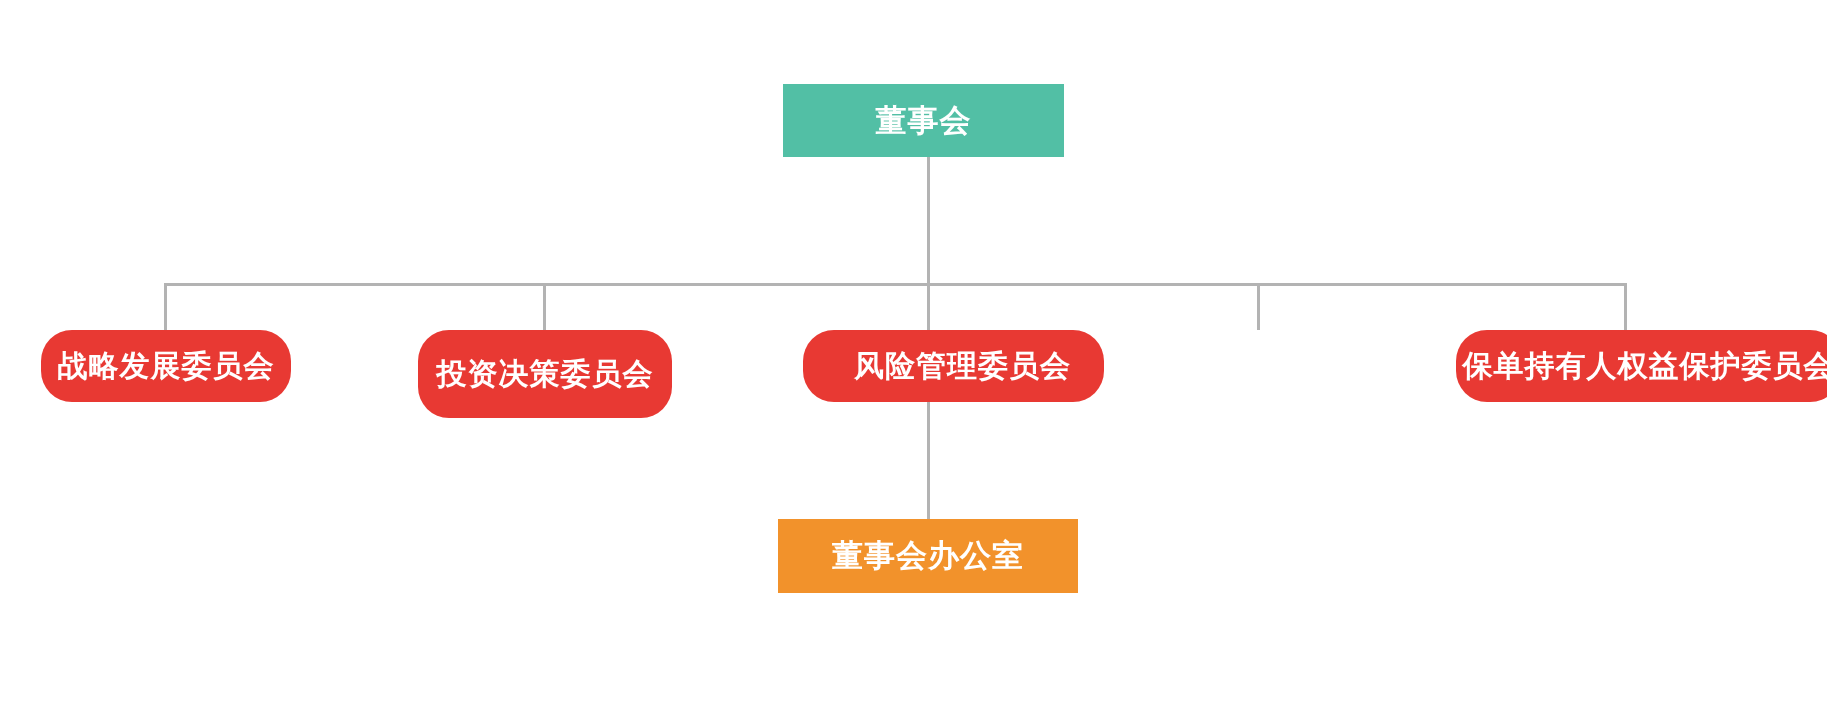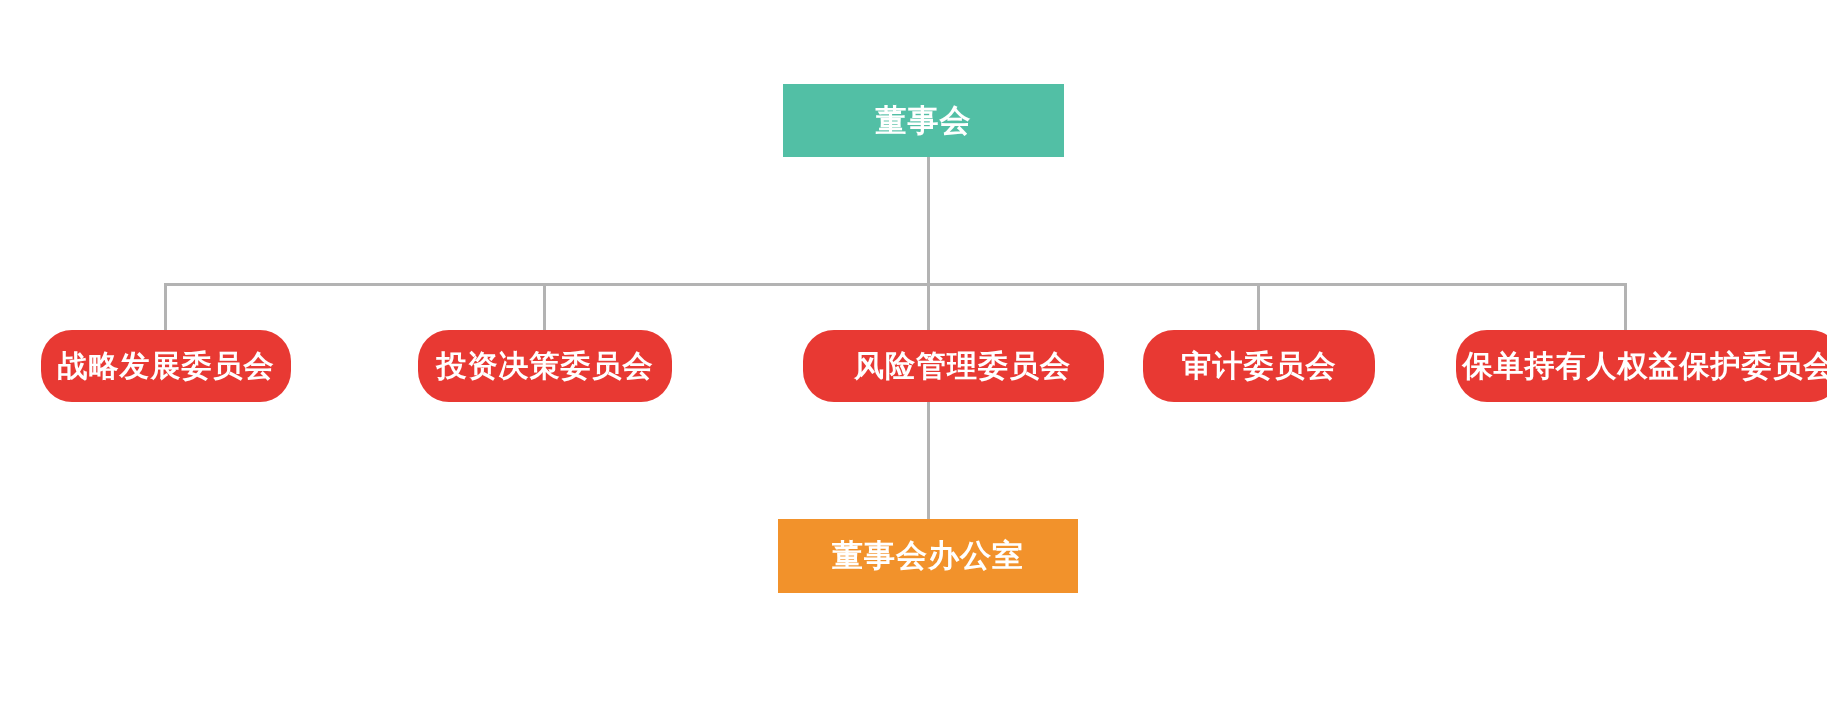--- a/index.html
+++ b/index.html
@@ -33,21 +33,21 @@
   }
   .node.root   { background: var(--root); font-size: 31px; }
   .node.committee { background: var(--committee); border-radius: 31px; }
   .node.office { background: var(--office); font-size: 31px; }
 
   .line { position: absolute; background: var(--connector); }
 
   
   #node-board        { left: 783px;  top: 84px;  width: 281px; height: 73px; }
   #node-strategy     { left: 41px;   top: 330px; width: 250px; height: 72px; }
-  #node-investment   { left: 418px;  top: 330px; width: 254px; height: 72px; }
+  #node-investment   { left: 418px;  top: 330px; width: 254px; height: 88px; }
   #node-risk         { left: 803px;  top: 330px; width: 301px; height: 72px; padding-left: 18px; }
   #node-audit        { left: 1143px; top: 330px; width: 232px; height: 72px; }
   #node-policyholder { left: 1433px; top: 330px; width: 385px; height: 72px; margin-left: 23px; }
   #node-office       { left: 778px;  top: 519px; width: 300px; height: 74px; }
 
   
   #line-root-v   { left: 927px;  top: 157px; width: 3px;    height: 126px; }
   #line-bus      { left: 164px;  top: 283px; width: 1463px; height: 3px;  }
   #line-drop-1   { left: 164px;  top: 283px; width: 3px;    height: 47px; }
   #line-drop-2   { left: 543px;  top: 283px; width: 3px;    height: 47px; }
@@ -71,19 +71,18 @@
   <div class="line" id="line-office-v"></div>
 
   <div class="node root" id="node-board">董事会</div>
 
   <div class="node committee" id="node-strategy">战略发展委员会</div>
 
   <div class="node committee" id="node-investment">投资决策委员会</div>
 
   <div class="node committee" id="node-risk">风险管理委员会</div>
 
-  <div class="node committee" id="node-audit">审计委员会</div>
 
   <div class="node committee" id="node-policyholder">保单持有人权益保护委员会</div>
 
   <div class="node office" id="node-office">董事会办公室</div>
 
 </div>
 
 </body></html>

